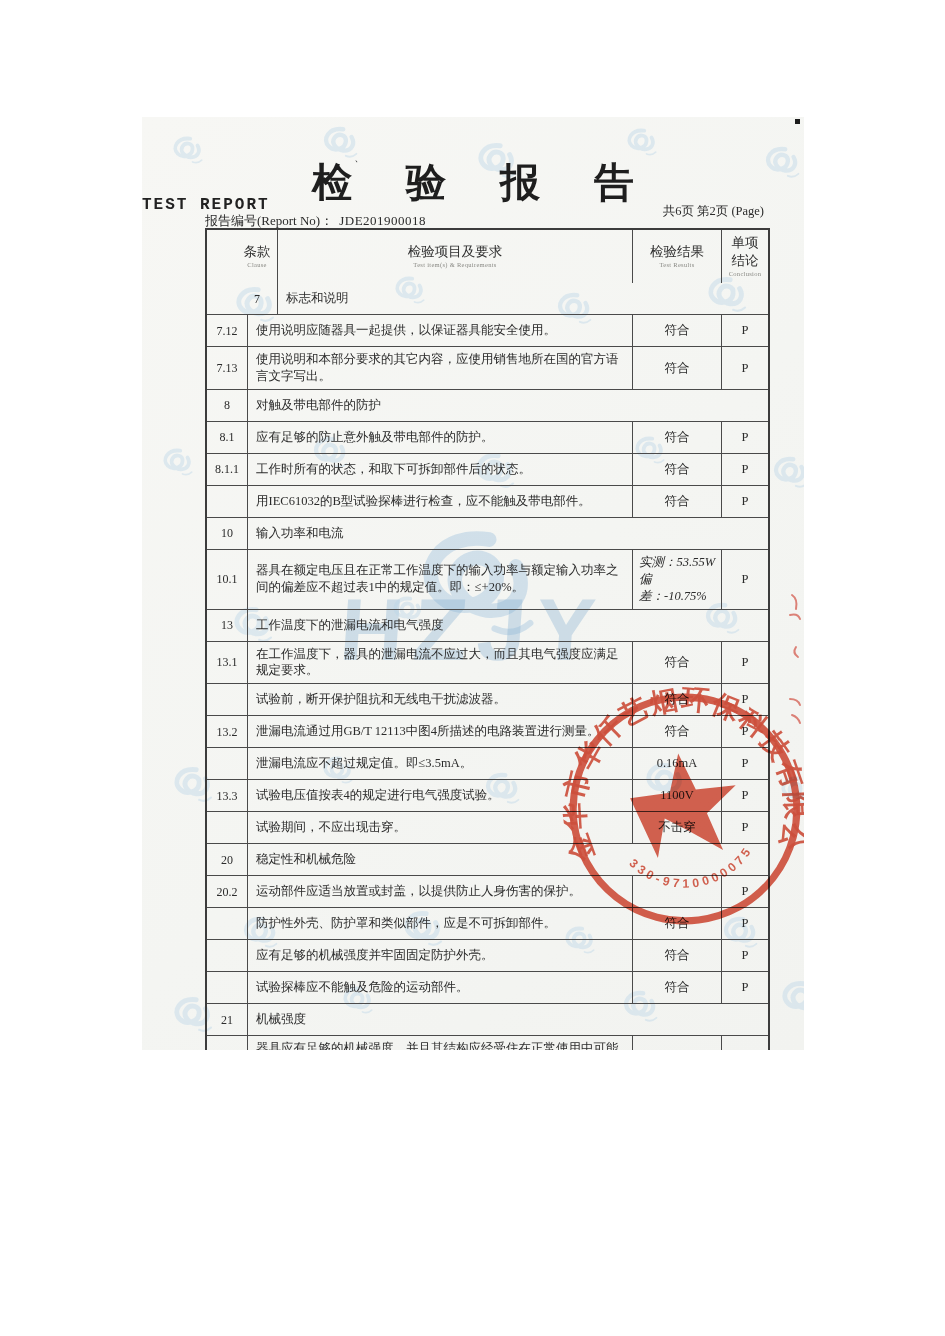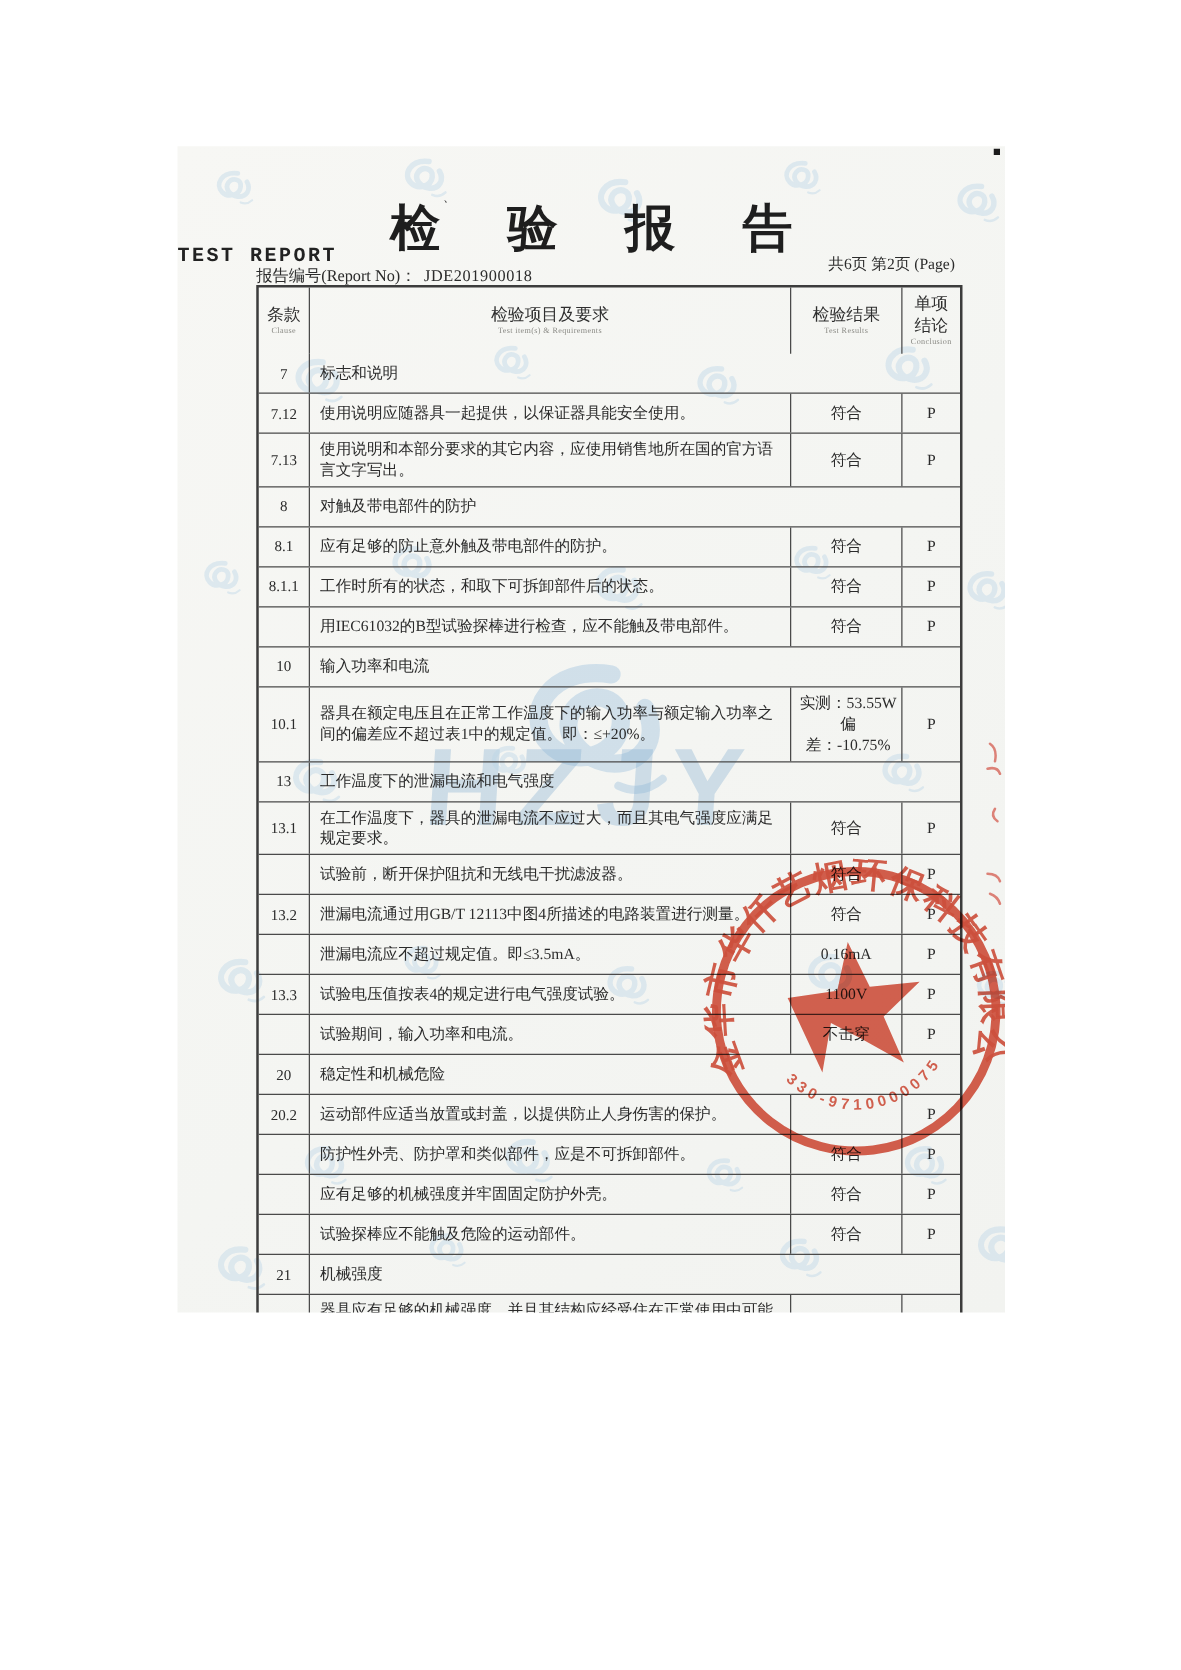--- a/index.html
+++ b/index.html
@@ -29,32 +29,32 @@
     font-size:16px;font-weight:bold;letter-spacing:2px;color:#222;font-family:Liberation Mono, monospace;}
   .report-no-line{position:absolute;left:63px;top:95px;font-size:13px;color:#2b2b2b;}
   .report-no-line .num{margin-left:6px;letter-spacing:.5px;text-align:right;}
   .page-info{position:absolute;right:40px;top:86px;font-size:12.5px;color:#2b2b2b;margin-left:31px;}
   
   .report-table{
     position:absolute;left:63px;top:111px;width:561px;
     border:2px solid #3c3c3c;background:transparent;
   }
   .trow{display:grid;border-top:1px solid #4a4a4a;}
-  .trow:first-child{border-top:none;}
+  .trow:first-child{border-top:none;padding-left:30px;}
   .trow-item{grid-template-columns:40px 1fr 89px 47px;}
   .trow-section{grid-template-columns:40px 1fr;}
   .thead{grid-template-columns:40px 1fr 89px 47px;min-height:44px;}
   .tcell{
     border-left:1px solid #4a4a4a;display:flex;flex-direction:column;
     justify-content:center;align-items:center;text-align:center;
     font-size:12.5px;line-height:1.35;padding:4px 3px;min-height:23px;
   }
   .tcell:first-child{border-left:none;}
   .cell-item{align-items:flex-start;text-align:left;padding:4px 8px;}
-  .cell-result.multiline{align-items:flex-start;text-align:center;white-space:pre-line;padding-left:6px;}
+  .cell-result.multiline{align-items:flex-start;text-align:left;white-space:pre-line;padding-left:6px;font-style:italic;}
   .cell-result{white-space:pre-line;}
   .hd-cn{font-size:13.5px;color:#2f2f2f;}
   .hd-en{font-size:6.5px;color:#8a8a85;letter-spacing:.3px;}
   .cell-clause{font-size:12px;}
   
   .stamp{
     position:absolute;left:421px;top:570px;width:244px;height:244px;
     mix-blend-mode:multiply;opacity:.88;transform:rotate(-7deg);
   }
   
@@ -282,21 +282,21 @@
           <div class="tcell cell-conclusion">P</div>
         </div>
         <div class="trow trow-item">
           <div class="tcell cell-clause">13.3</div>
           <div class="tcell cell-item">试验电压值按表4的规定进行电气强度试验。</div>
           <div class="tcell cell-result">1100V</div>
           <div class="tcell cell-conclusion">P</div>
         </div>
         <div class="trow trow-item">
           <div class="tcell cell-clause"></div>
-          <div class="tcell cell-item">试验期间，输入功率和电流。</div>
+          <div class="tcell cell-item">试验期间，不应出现击穿。</div>
           <div class="tcell cell-result">不击穿</div>
           <div class="tcell cell-conclusion">P</div>
         </div>
         <div class="trow trow-section">
           <div class="tcell cell-clause">20</div>
           <div class="tcell cell-item">稳定性和机械危险</div>
         </div>
         <div class="trow trow-item">
           <div class="tcell cell-clause">20.2</div>
           <div class="tcell cell-item">运动部件应适当放置或封盖，以提供防止人身伤害的保护。</div>

